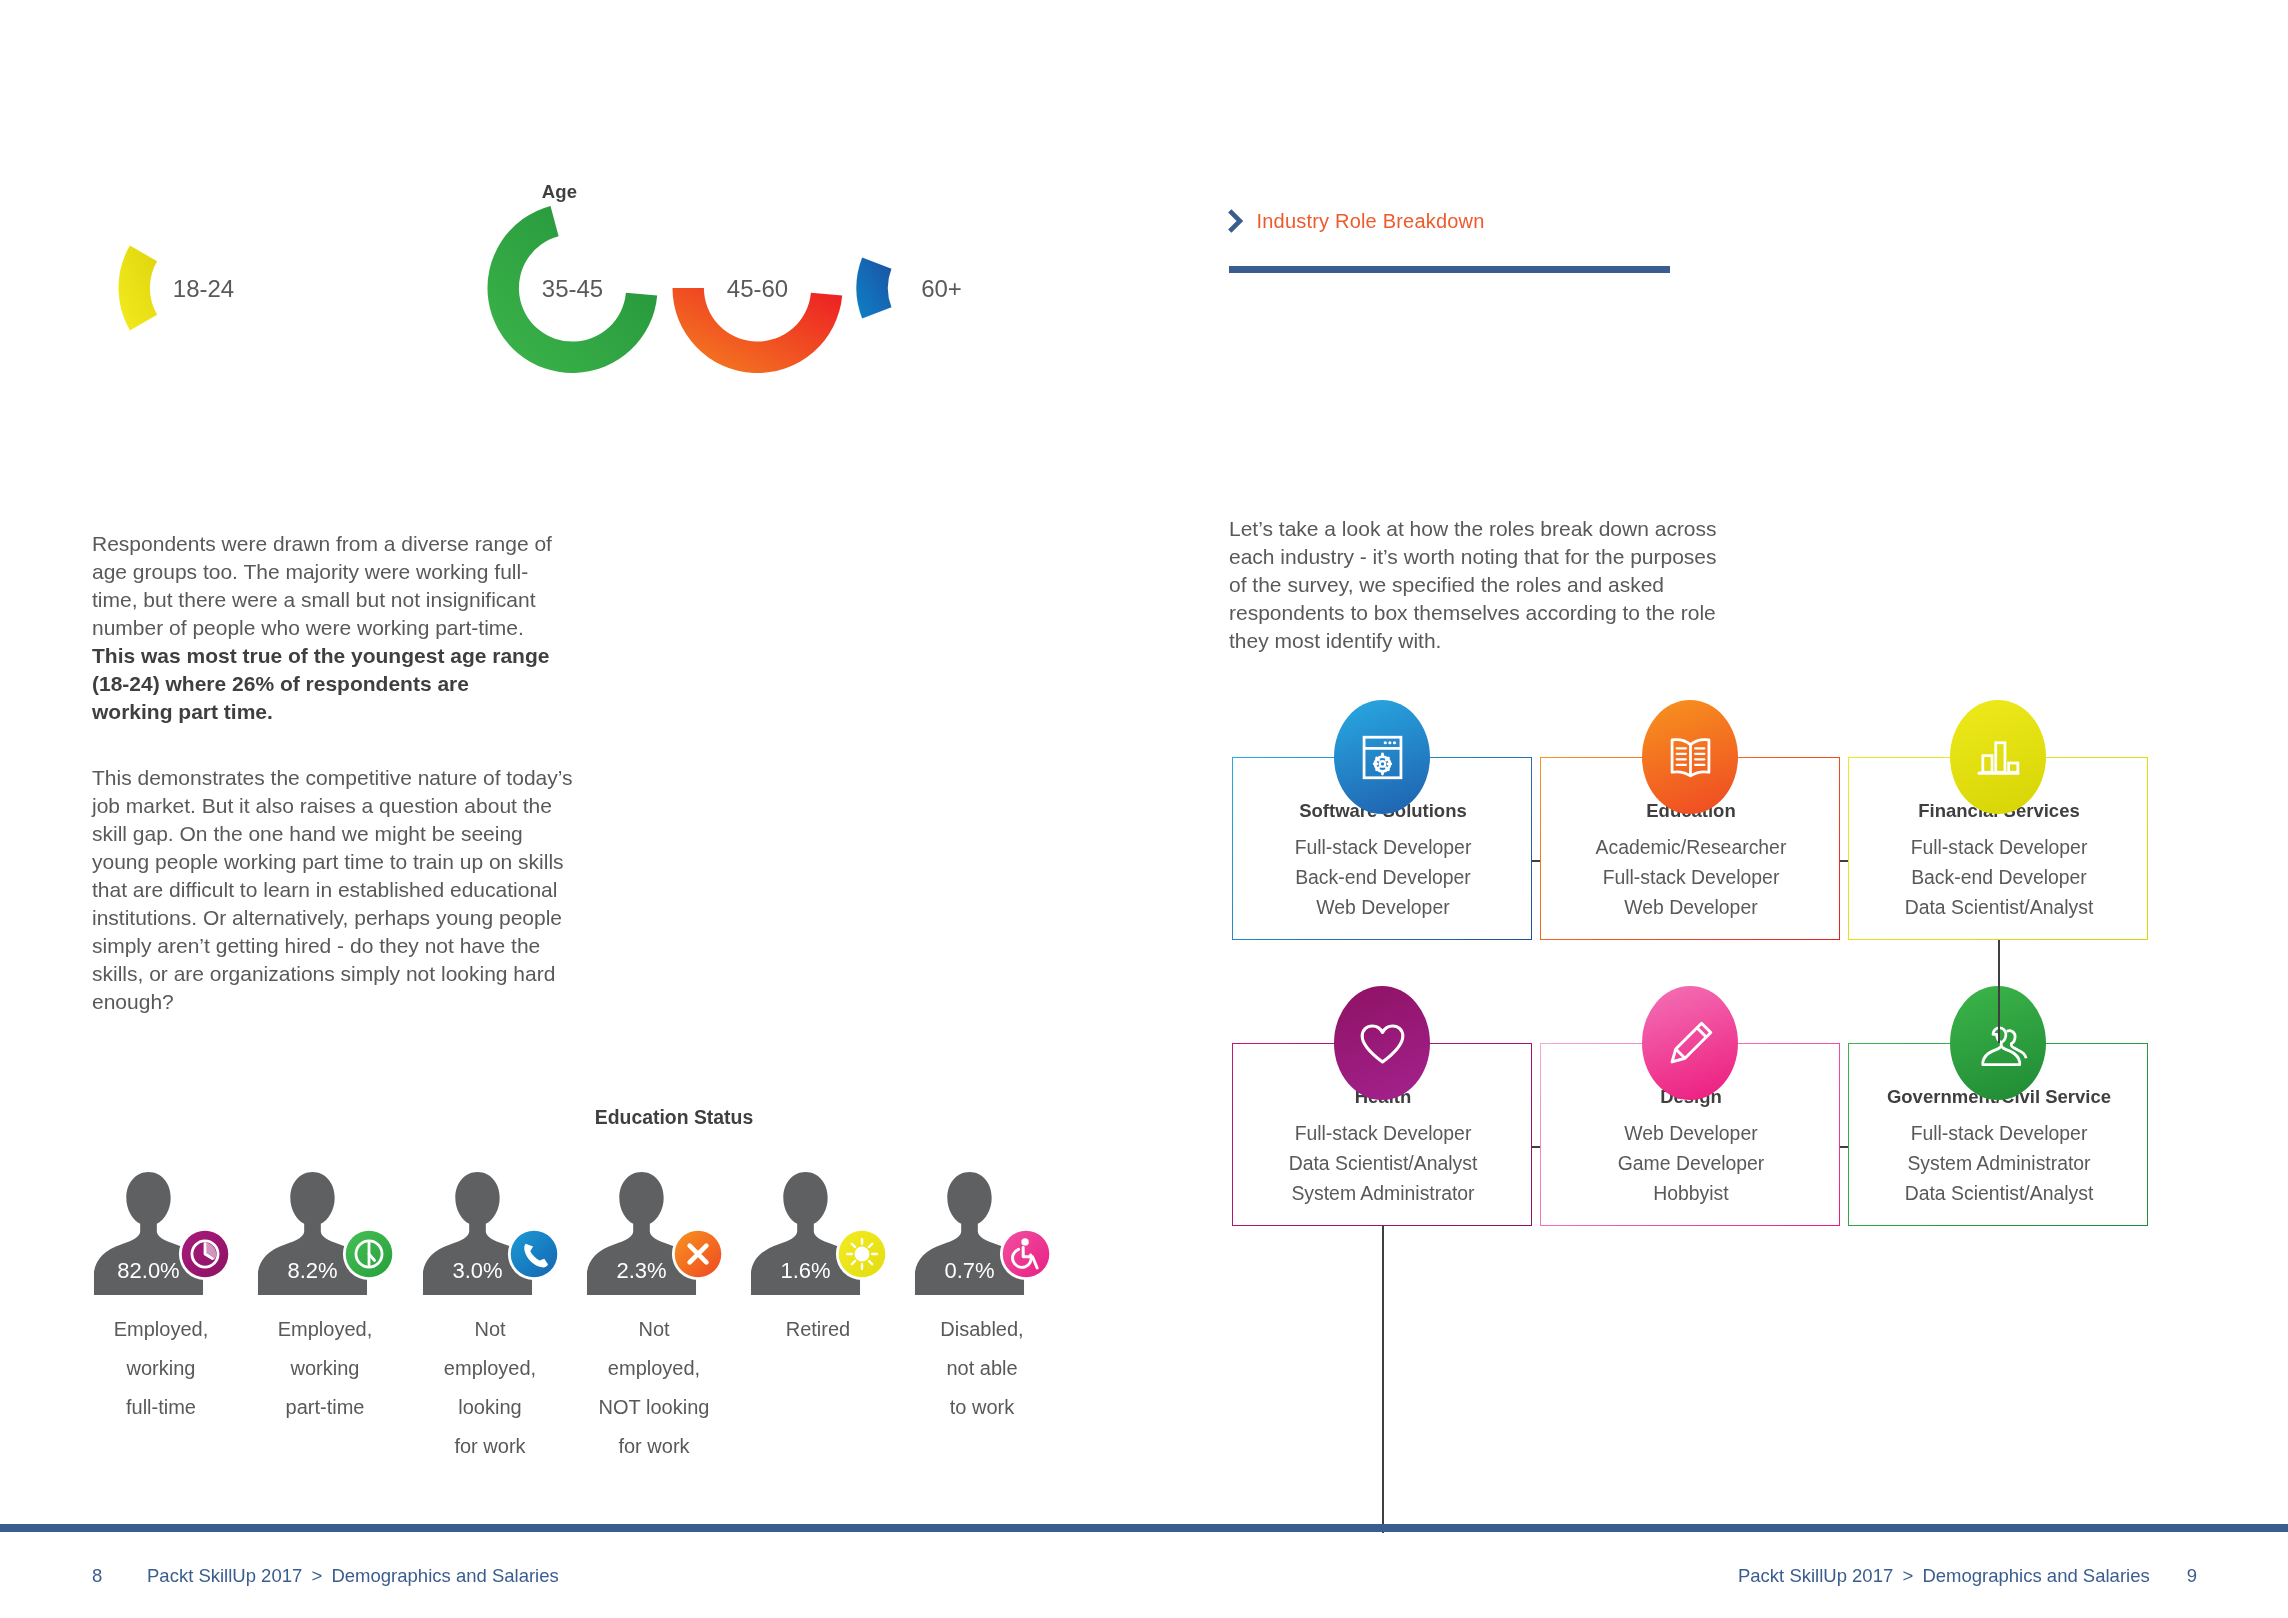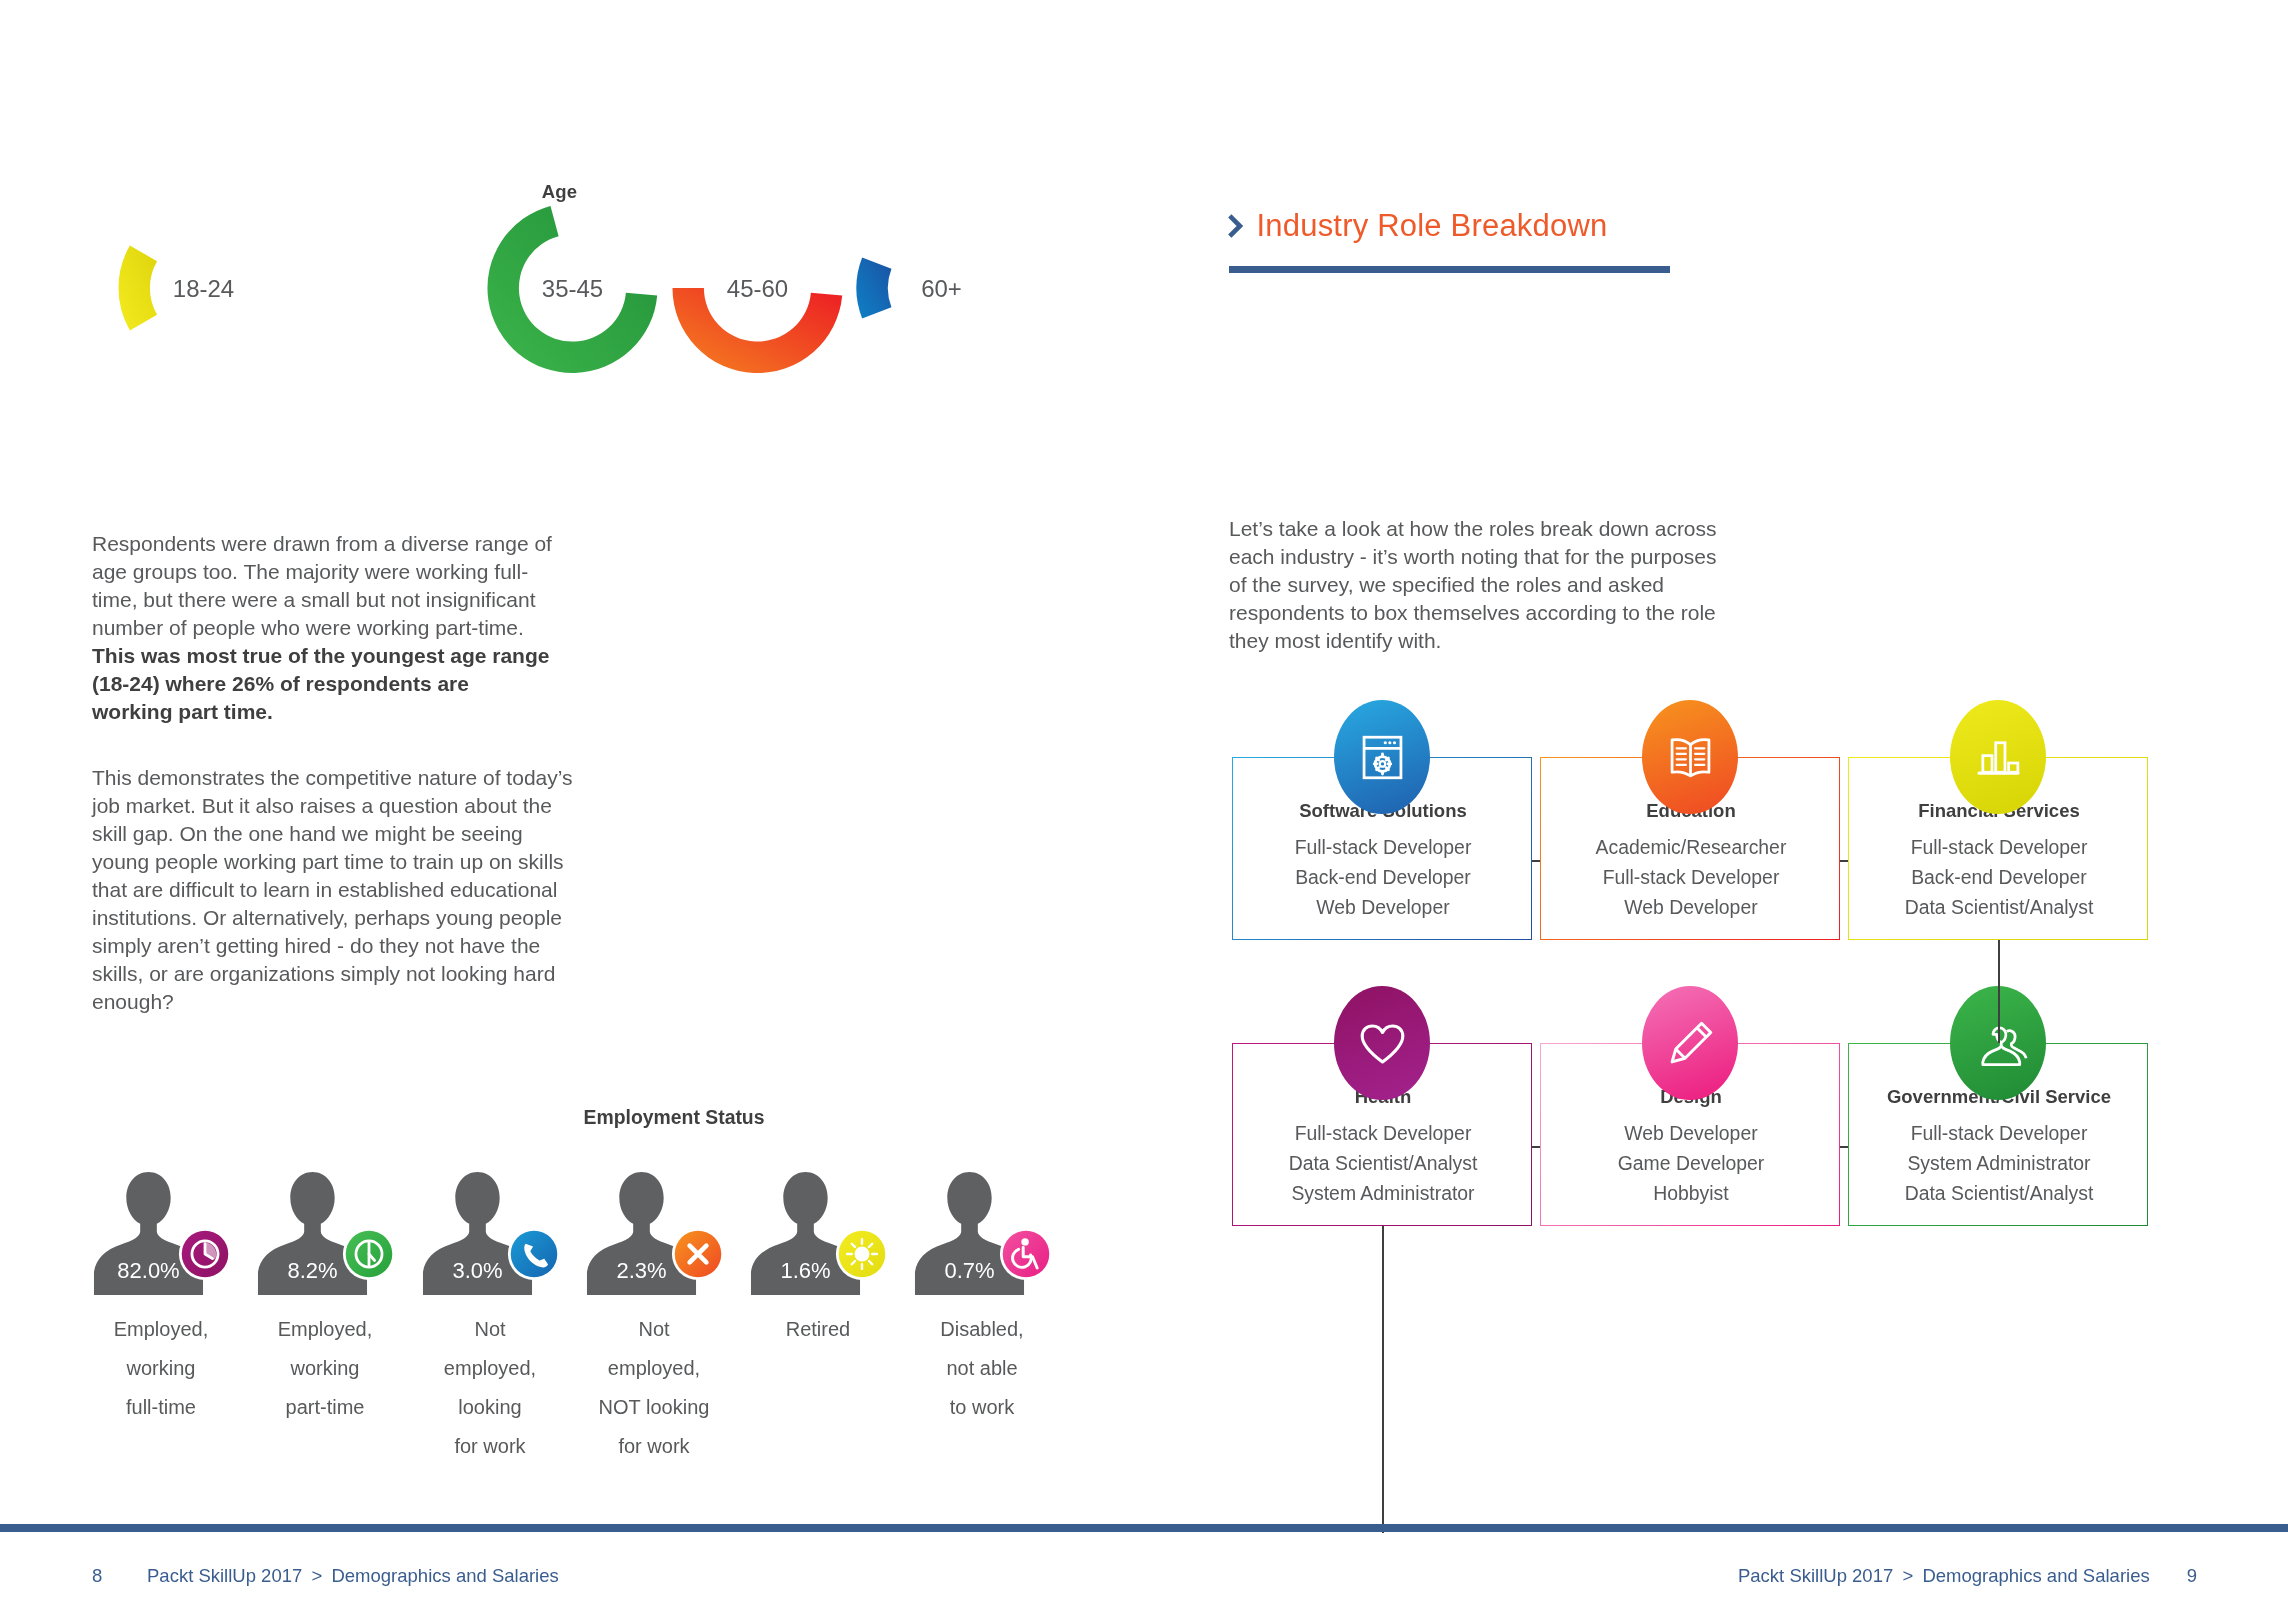--- a/index.html
+++ b/index.html
@@ -32,21 +32,21 @@
   .emp-fig svg{position:absolute;left:0;top:0;}
   .emp-pct{position:absolute;left:0;bottom:11px;width:113px;text-align:center;
            font-size:22px;color:#ffffff;}
   .emp-badge{position:absolute;right:22px;top:66px;width:54px;height:54px;}
   .emp-label{margin-top:14.8px;width:138px;text-align:center;font-size:20px;
              line-height:39px;color:#58595b;}
 
   
   .rp-head{position:absolute;left:1227px;top:208px;display:flex;align-items:center;gap:11px;}
   .rp-chev{width:18.5px;height:26px;}
-  .rp-title{font-size:31px;color:#ef5a2b;letter-spacing:0.2px;}
+  .rp-title{font-size:20px;color:#ef5a2b;letter-spacing:0.2px;}
   .rp-rule{position:absolute;left:1229px;top:266px;width:441px;height:6.5px;background:#3a5d8f;}
 
   .rp-para{position:absolute;left:1229px;font-size:21px;line-height:28px;color:#58595b;width:489px;}
   #rp-para1{top:303px;}
   #rp-para2{top:494px;}
 
   
   .diagram{position:absolute;left:1191px;top:757px;width:1043px;height:646px;}
   .conn{position:absolute;background:#3f3f3f;}
   .card{position:absolute;width:300px;height:183px;background:#fff;box-sizing:border-box;}
@@ -135,21 +135,21 @@
             <path d="M14.110600762257434 124.96985135816763 A92 92 0 0 1 14.110600762257434 59.03014864183238 L45.852335263162296 71.21465892637259 A58 58 0 0 0 45.852335263162296 112.78534107362742 Z" fill="url(#ag4)"></path>
           </svg>
         </div>
         <div class="age-label" style="top: 72px;">60+</div>
       </div>
     </div>
 
   <p class="lp-para" id="lp-para1">Respondents were drawn from a diverse range of age groups too. The majority were working full-time, but there were a small but not insignificant number of people who were working part-time. <b>This was most true of the youngest age range (18-24) where 26% of respondents are working part time.</b></p>
   <p class="lp-para" id="lp-para2">This demonstrates the competitive nature of today’s job market. But it also raises a question about the skill gap. On the one hand we might be seeing young people working part time to train up on skills that are difficult to learn in established educational institutions. Or alternatively, perhaps young people simply aren’t getting hired - do they not have the skills, or are organizations simply not looking hard enough?</p>
 
-  <div class="emp-title">Employment Status</div>
+  <div class="emp-title">Education Status</div>
   <div class="emp-chart" id="emp-chart">
       <div class="emp-item" style="left: 0px;">
         <div class="emp-fig">
           <svg width="113" height="134" viewBox="0 0 122 145">
     <path d="M61 12 C75 12 85 24 85 40 C85 53 78 64 70 68
              L70 76 C70 82 78 86 90 90 C108 96 118 106 120 120
              L120 145 L2 145 L2 120 C4 106 14 96 32 90
              C44 86 52 82 52 76 L52 68 C44 64 37 53 37 40
              C37 24 47 12 61 12 Z" fill="#5e6062"></path>
   </svg>

